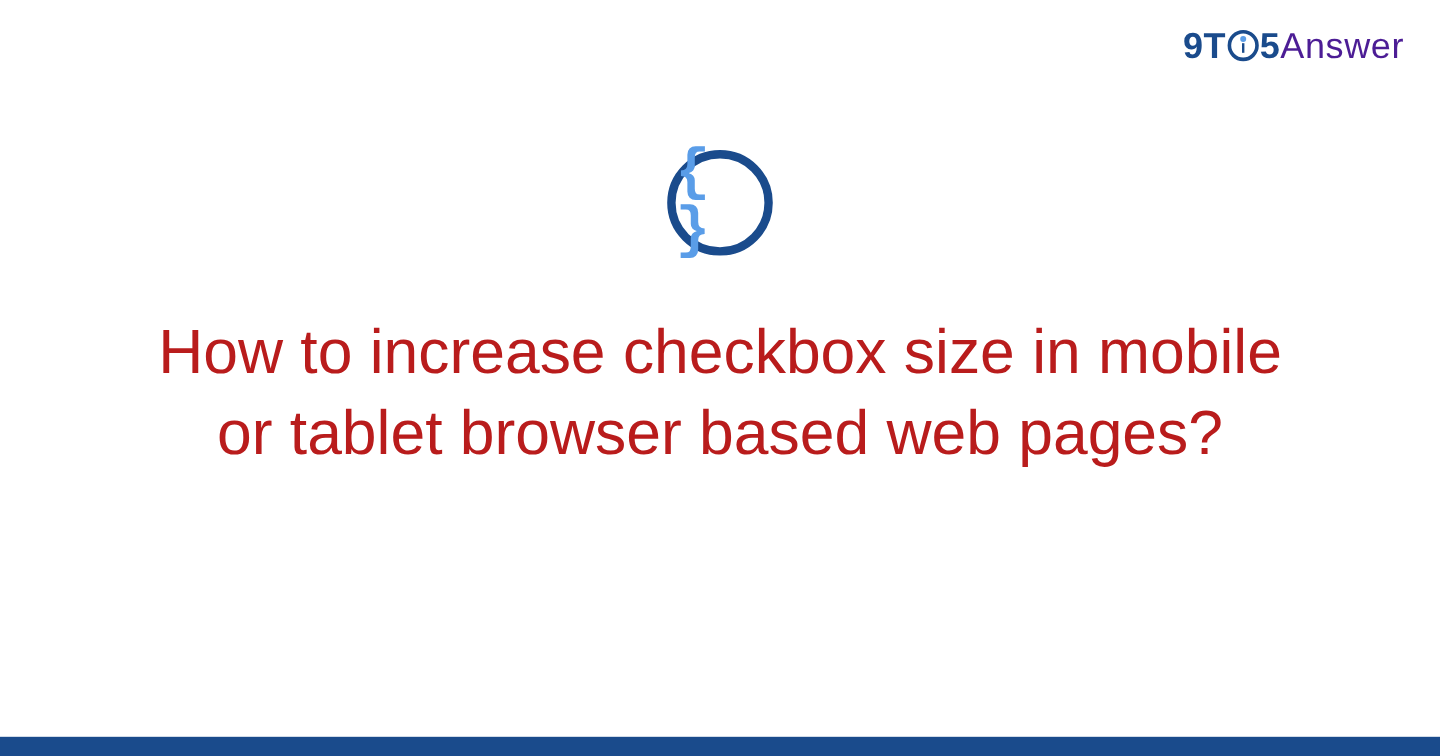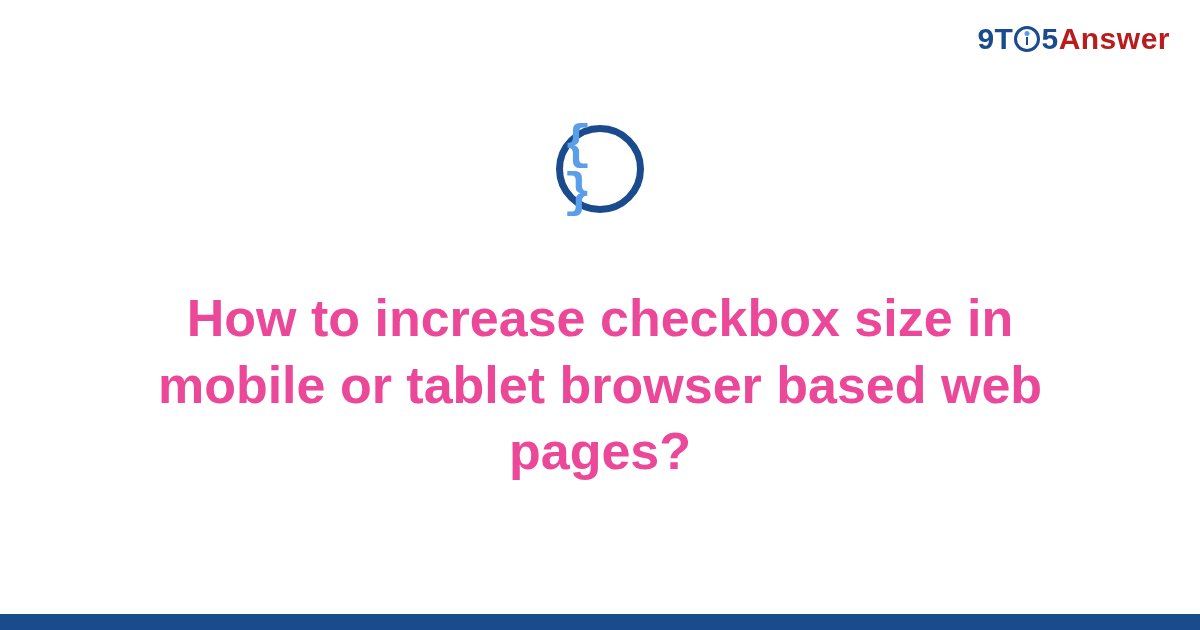--- a/index.html
+++ b/index.html
@@ -65,22 +65,22 @@
       background: #1a4b8c;
       top: 8px;
       left: 50%;
       transform: translateX(-50%);
     }
     .logo .five {
       color: #1a4b8c;
       font-weight: 600;
     }
     .logo .answer {
-      color: #b91c1c;
-      font-weight: 700;
+      color: #4c1d95;
+      font-weight: 400;
     }
     .content {
       position: absolute;
       top: 125px;
       left: 0;
       right: 0;
       display: flex;
       flex-direction: column;
       align-items: center;
     }
@@ -97,27 +97,26 @@
     .braces {
       font-size: 48px;
       font-weight: 700;
       color: #5a9de8;
       font-family: "Courier New", monospace;
       letter-spacing: -4px;
       line-height: 1;
     }
     .title {
       font-size: 52px;
-      font-weight: 700;
-      color: #ec4899;
+      font-weight: 400;
+      color: #b91c1c;
       text-align: center;
       line-height: 1.28;
       max-width: 1050px;
       padding: 0 40px;
-      margin-top: 24px;
     }
     .footer-bar {
       position: absolute;
       bottom: 0;
       left: 0;
       right: 0;
       height: 16px;
       background: #1a4b8c;
     }
   </style>

